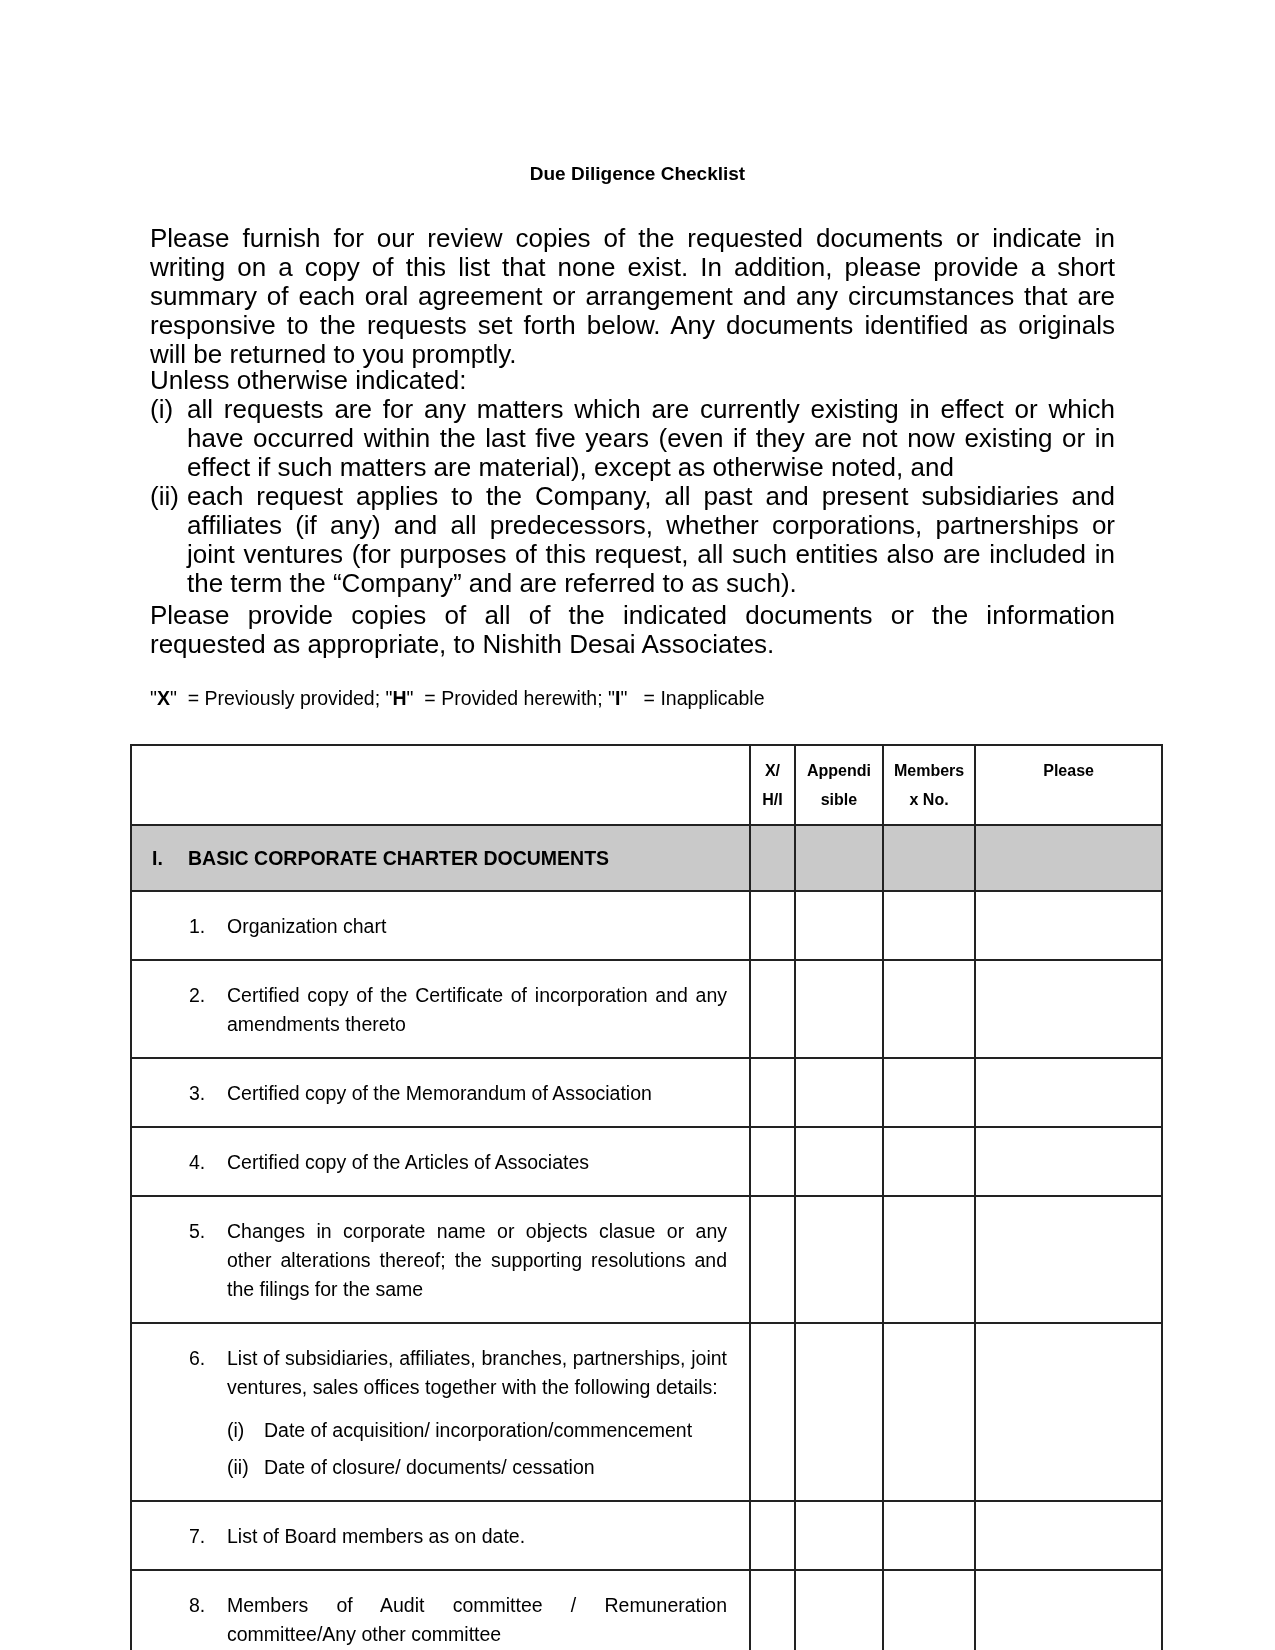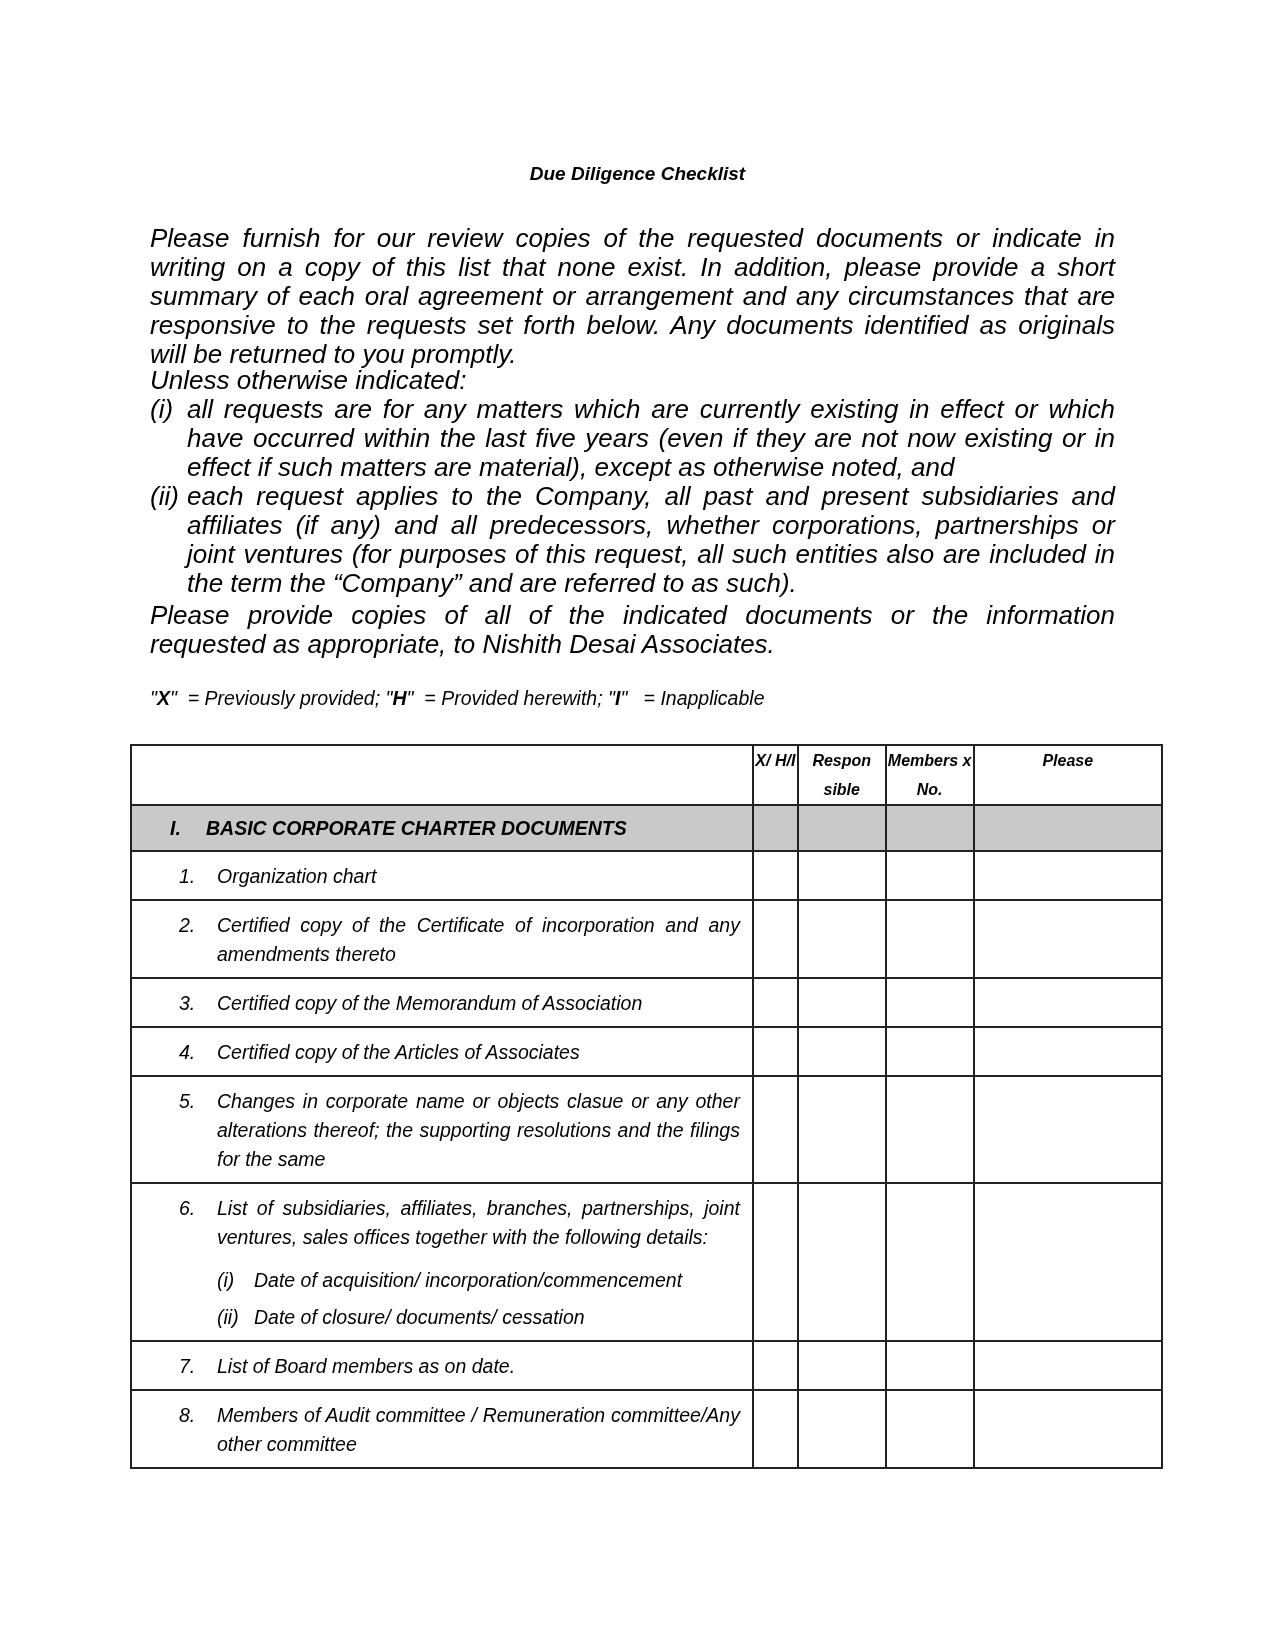--- a/index.html
+++ b/index.html
@@ -1,33 +1,33 @@
 <!DOCTYPE html>
 <html><head>
 <meta charset="utf-8">
 <style>
   html, body { margin: 0; padding: 0; background: #ffffff; }
   body { width: 1275px; height: 1650px; position: relative; font-family: "Liberation Sans", sans-serif; color: #000; }
-  .page { position: absolute; left: 0; top: 0; width: 1275px; height: 1650px; font-style: italic; }
+  .page { position: absolute; left: 0; top: 0; width: 1275px; height: 1650px; }
   .title { position: absolute; top: 163px; left: 0; width: 1275px; text-align: center; font-weight: bold; font-size: 19px; }
   .para { position: absolute; left: 150px; width: 965px; font-size: 26px; line-height: 29px; text-align: justify; }
   .p1 { top: 224px; }
   .p2 { top: 366px; }
   .list-item { position: relative; padding-left: 37px; text-align: justify; }
   .list-item .num { position: absolute; left: 0; top: 0; }
   .p3 { top: 601px; }
   .legend { position: absolute; left: 150px; top: 687px; font-size: 19.5px; }
   .legend b { font-weight: bold; }
 
   table.checklist { position: absolute; left: 130px; top: 744px; width: 1033px; border-collapse: collapse; font-size: 19.5px; }
-  table.checklist td, table.checklist th { border: 2px solid #222; padding: 0; vertical-align: top; }
+  table.checklist td, table.checklist th { border: 2px solid #222; padding: 10px; vertical-align: top; }
   th.hdr { font-size: 16px; font-weight: bold; text-align: center; line-height: 29px; padding-top: 2px; height: 55px; }
   col.c0 { width: 623px; } col.c1 { width: 45px; } col.c2 { width: 88px; } col.c3 { width: 88px; } col.c4 { width: 189px; }
   tr.section td { background: #c9c9c9; height: 44px; }
-  .section-title { font-weight: bold; font-size: 19.5px; line-height: 44px; padding-left: 10px; margin-left: 28px; }
+  .section-title { font-weight: bold; font-size: 19.5px; line-height: 44px; padding-left: 10px; }
   .section-title .roman { display: inline-block; width: 36px; }
   .item { position: relative; padding: 10px 12px 8px 85px; line-height: 29px; text-align: justify; }
   .item .n { position: absolute; left: 47px; top: 10px; }
   .sub { position: relative; padding-left: 37px; text-align: left; }
   .sub .sn { position: absolute; left: 0; }
 </style>
 </head>
 <body>
 
 <div class="page">
@@ -56,21 +56,21 @@
         <col class="c0">
         <col class="c1">
         <col class="c2">
         <col class="c3">
         <col class="c4">
       </colgroup>
     <tbody>
         <tr>
       <th class="hdr"></th>
       <th class="hdr">X/ H/I</th>
-      <th class="hdr">Respon sible</th>
+      <th class="hdr">Appendi sible</th>
       <th class="hdr">Members x No.</th>
       <th class="hdr">Please</th>
     </tr>
     <tr class="section">
       <td>
         <div class="section-title"><span class="roman">I.</span><span>BASIC CORPORATE CHARTER DOCUMENTS</span></div>
       </td>
       <td></td>
       <td></td>
       <td></td>

